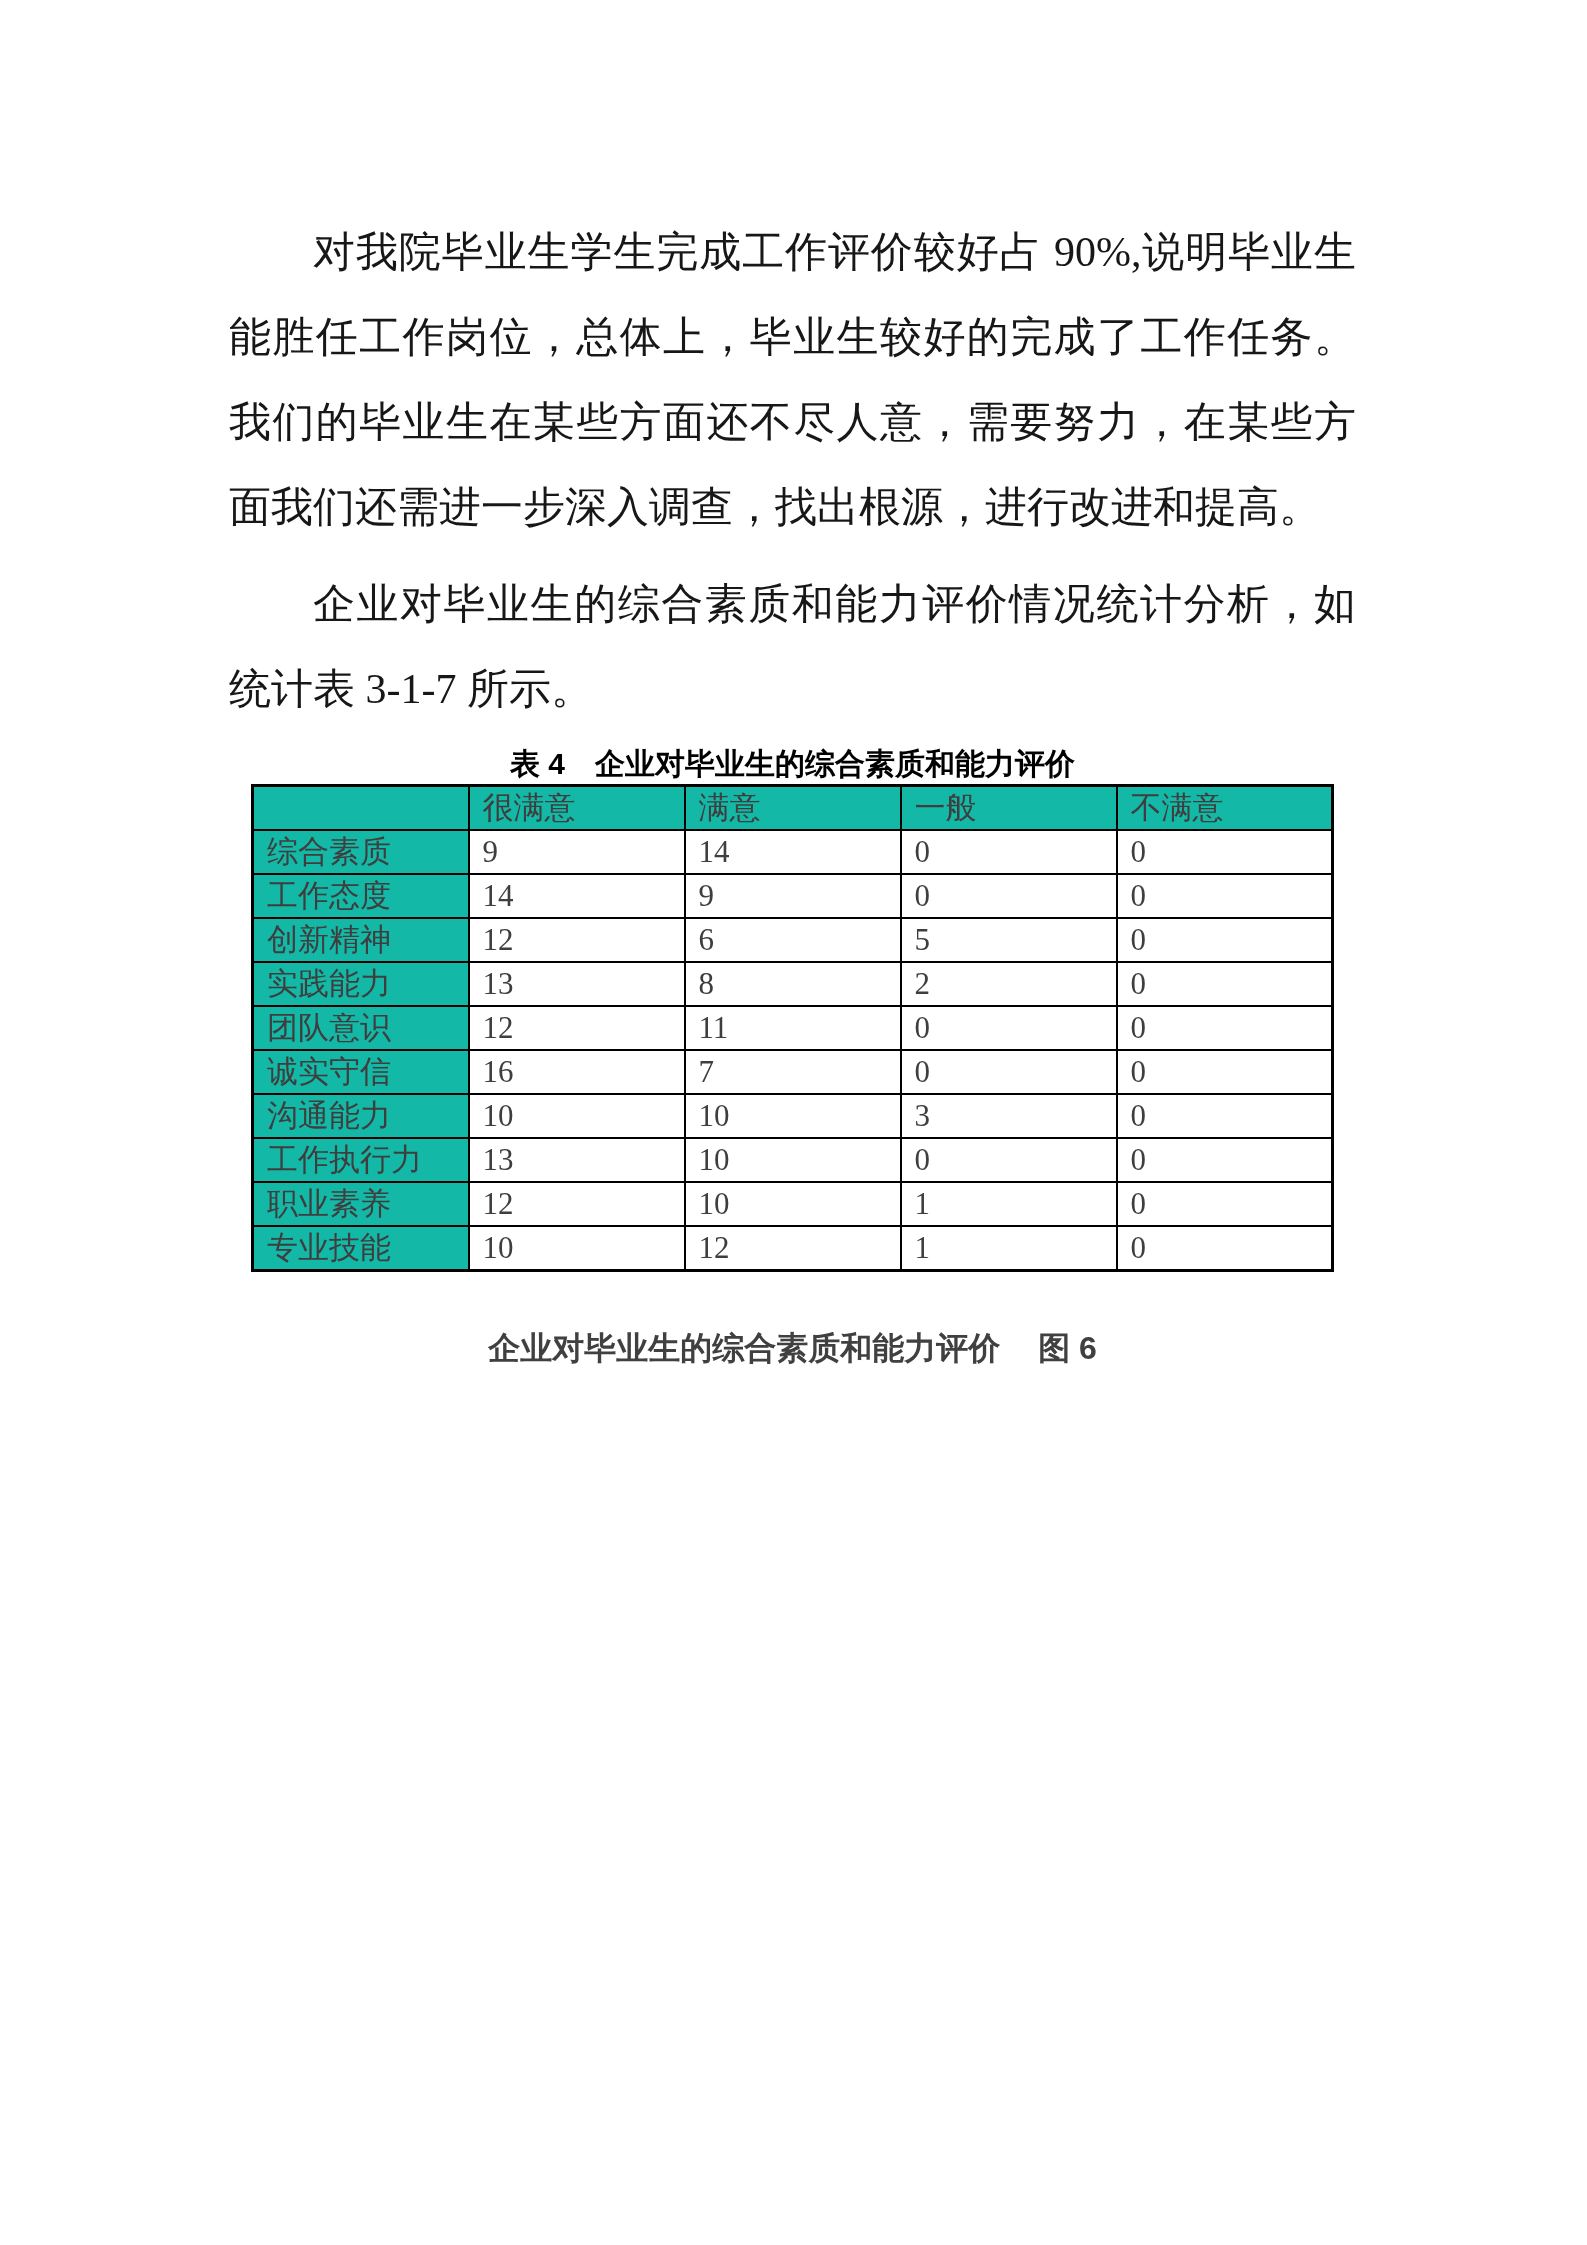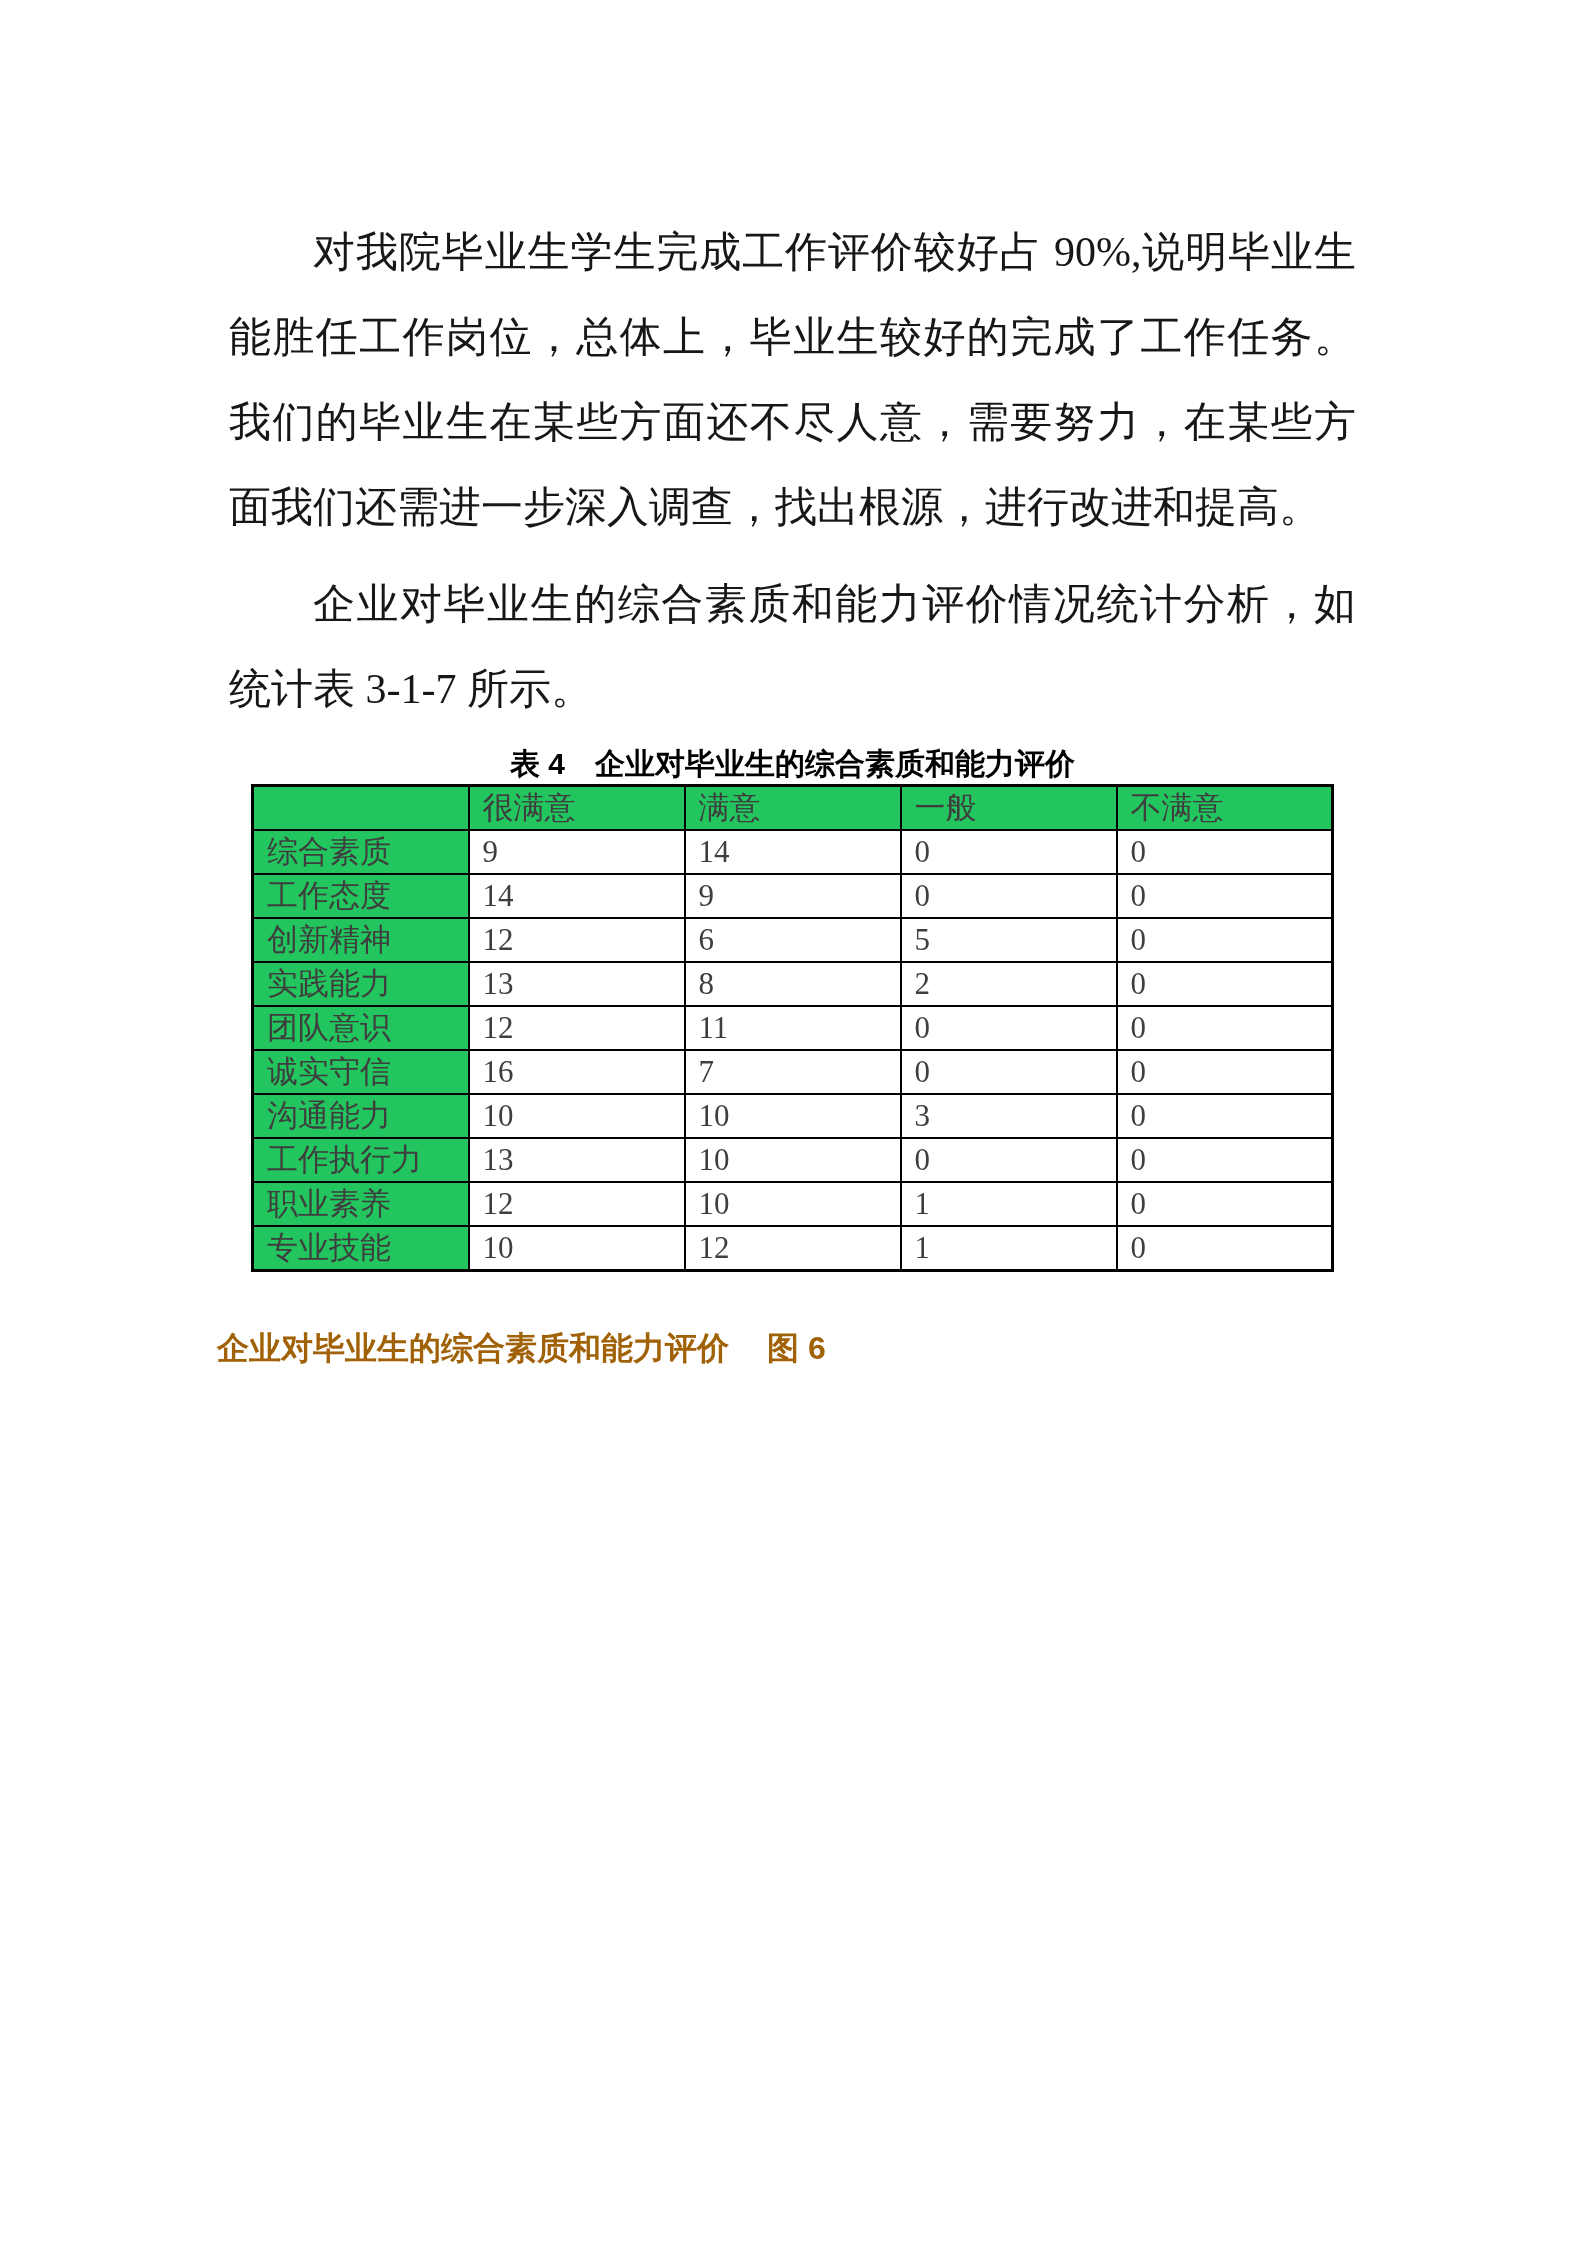--- a/index.html
+++ b/index.html
@@ -62,30 +62,30 @@
     padding: 0 8px 0 13px;
     font-family: "Liberation Serif", "DejaVu Serif", serif;
     font-size: 31px;
     font-weight: normal;
     color: #3e3e3e;
     text-align: left;
     vertical-align: middle;
     overflow: hidden;
     white-space: nowrap;
   }
-  table.eval .shaded { background: #22c55e; }
+  table.eval .shaded { background: #14b8a6; }
 
   .fig-caption {
     margin: 55px 0 0 0;
     font-family: "Liberation Sans", "DejaVu Sans", sans-serif;
     font-weight: bold;
     font-size: 32px;
     line-height: 42px;
-    text-align: left;
-    color: #a16207;
+    text-align: center;
+    color: #404040;
   }
   .fig-label { margin-left: 38px; }
 </style>
 </head>
 <body>
 
 <div class="page">
   <div class="content">
 
     <p class="body-par">对我院毕业生学生完成工作评价较好占 90%,说明毕业生能胜任工作岗位，总体上，毕业生较好的完成了工作任务。我们的毕业生在某些方面还不尽人意，需要努力，在某些方面我们还需进一步深入调查，找出根源，进行改进和提高。</p>

